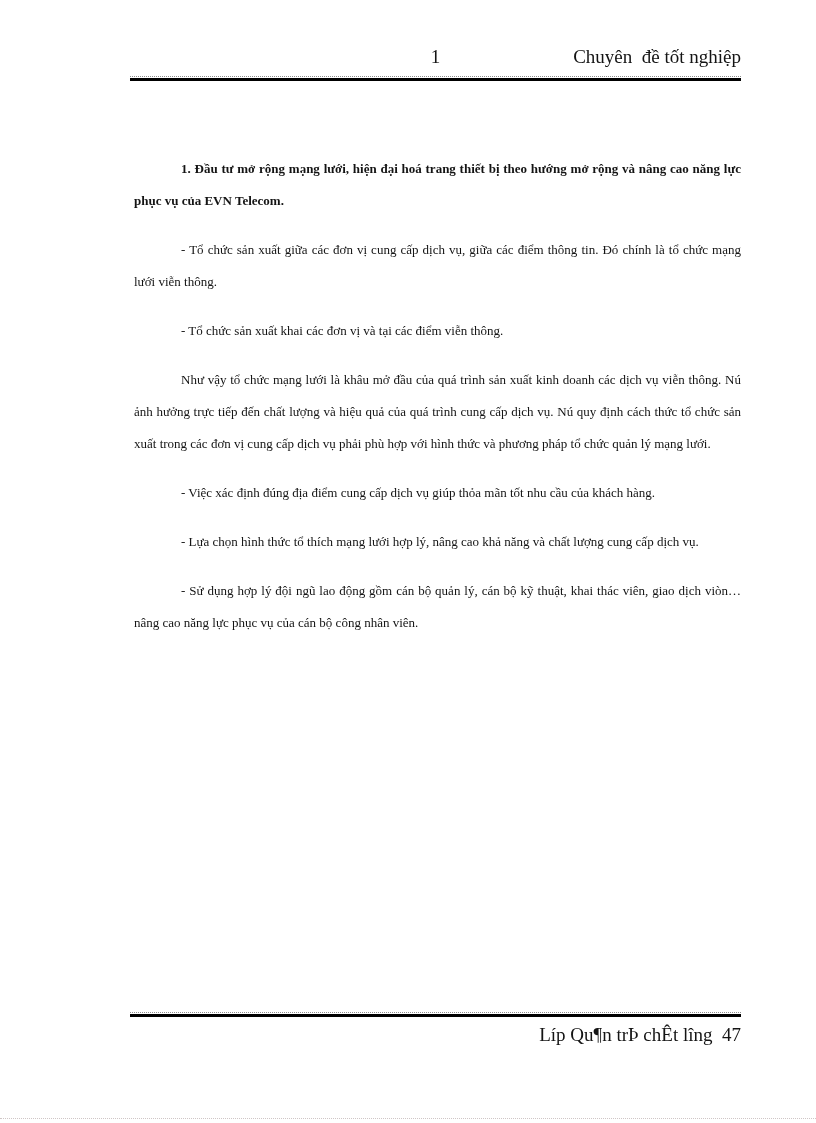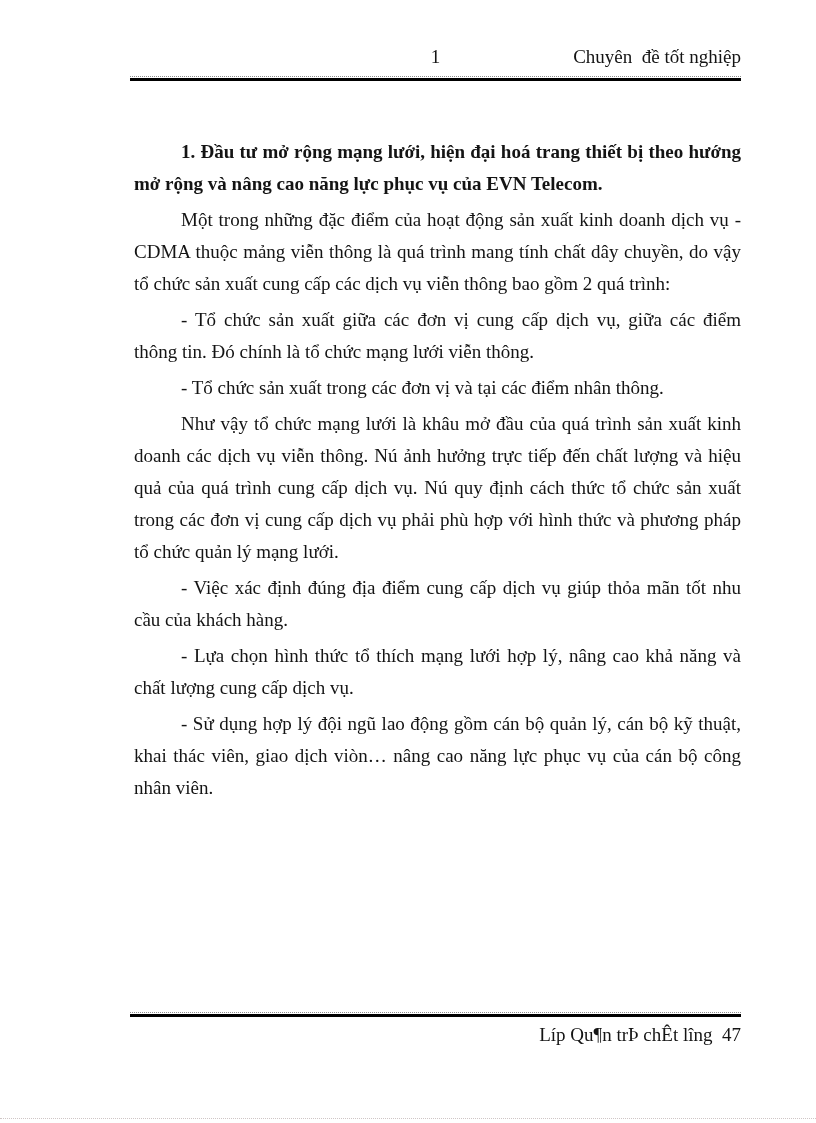--- a/index.html
+++ b/index.html
@@ -51,22 +51,22 @@
   .body {
     position: absolute;
     left: 134px;
     top: 136px;
     width: 607px;
     height: 872px;
     overflow: hidden;
     text-align: justify;
   }
   .para {
-    margin: 0 0 4px 0;
-    font-size: 19px;
+    margin: 17px 0 4px 0;
+    font-size: 13px;
     line-height: 32px;
     text-indent: 47px;
   }
   .para.heading { font-weight: bold; }
   
   .footer {
     position: absolute;
     left: 130px;
     top: 1012px;
     width: 611px;
@@ -97,23 +97,22 @@
   <div class="header">
     <div class="header-row">
       <span class="page-num">1</span>
       <span class="header-title">Chuyên  đề tốt nghiệp</span>
     </div>
     <div class="rule"></div>
   </div>
 
   <div class="body">
     <p class="para heading">1.  Đầu tư mở rộng mạng lưới, hiện đại hoá trang thiết bị theo hướng mở rộng và nâng cao năng lực phục vụ của EVN Telecom.</p>
-    <p class="para">Một trong những đặc điểm của hoạt động sản xuất kinh doanh dịch vụ - CDMA thuộc mảng viễn thông là quá trình mang tính chất dây chuyền, do vậy tổ chức sản xuất cung cấp các dịch vụ viễn thông bao gồm 2 quá trình:</p>
     <p class="para">- Tổ chức sản xuất giữa các đơn vị cung cấp dịch vụ, giữa các điểm thông tin. Đó chính là tổ chức mạng lưới viễn thông.</p>
-    <p class="para">- Tổ chức sản xuất trong các đơn vị và tại các điểm nhân thông.</p>
+    <p class="para">- Tổ chức sản xuất khai các đơn vị và tại các điểm viễn thông.</p>
     <p class="para">Như vậy tổ chức mạng lưới là khâu mở đầu của quá trình sản xuất kinh doanh các dịch vụ viễn thông. Nú ảnh hưởng trực tiếp đến chất lượng và hiệu quả của quá trình cung cấp dịch vụ. Nú quy định cách thức tổ chức sản xuất trong các đơn vị cung cấp dịch vụ phải phù hợp với hình thức và phương pháp tổ chức quản lý mạng lưới.</p>
     <p class="para">- Việc xác định đúng địa điểm cung cấp dịch vụ giúp thỏa mãn tốt nhu cầu của khách hàng.</p>
     <p class="para">- Lựa chọn hình thức tổ thích mạng lưới hợp lý, nâng cao khả năng và chất lượng cung cấp dịch vụ.</p>
     <p class="para">- Sử dụng hợp lý đội ngũ lao động gồm cán bộ quản lý, cán bộ kỹ thuật, khai thác viên, giao dịch viòn… nâng cao năng lực phục vụ của cán bộ công nhân viên.</p>
 
   </div>
 
   <div class="footer">
     <div class="rule"></div>
     <div class="footer-line2">Líp Qu¶n trÞ chÊt lîng  47</div>

